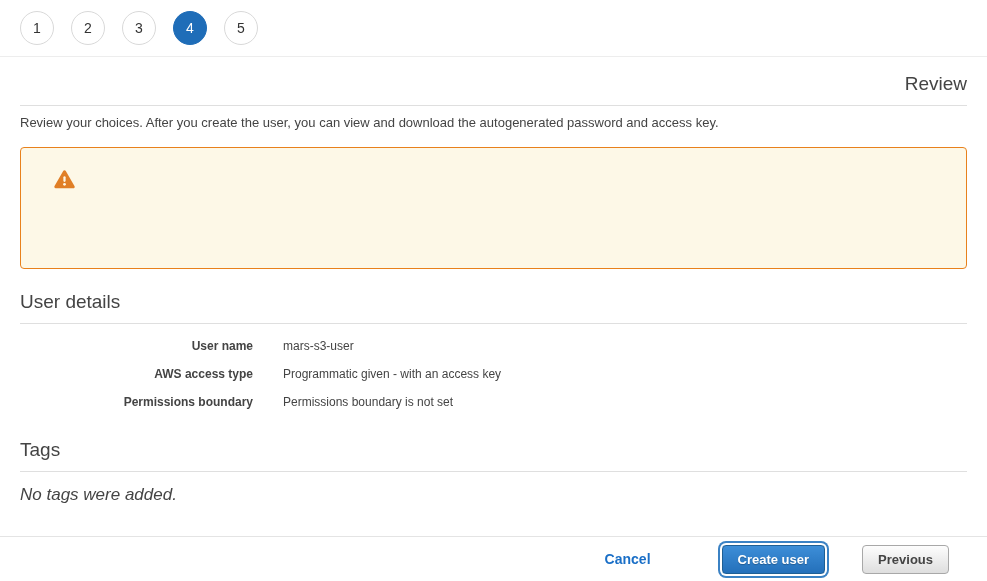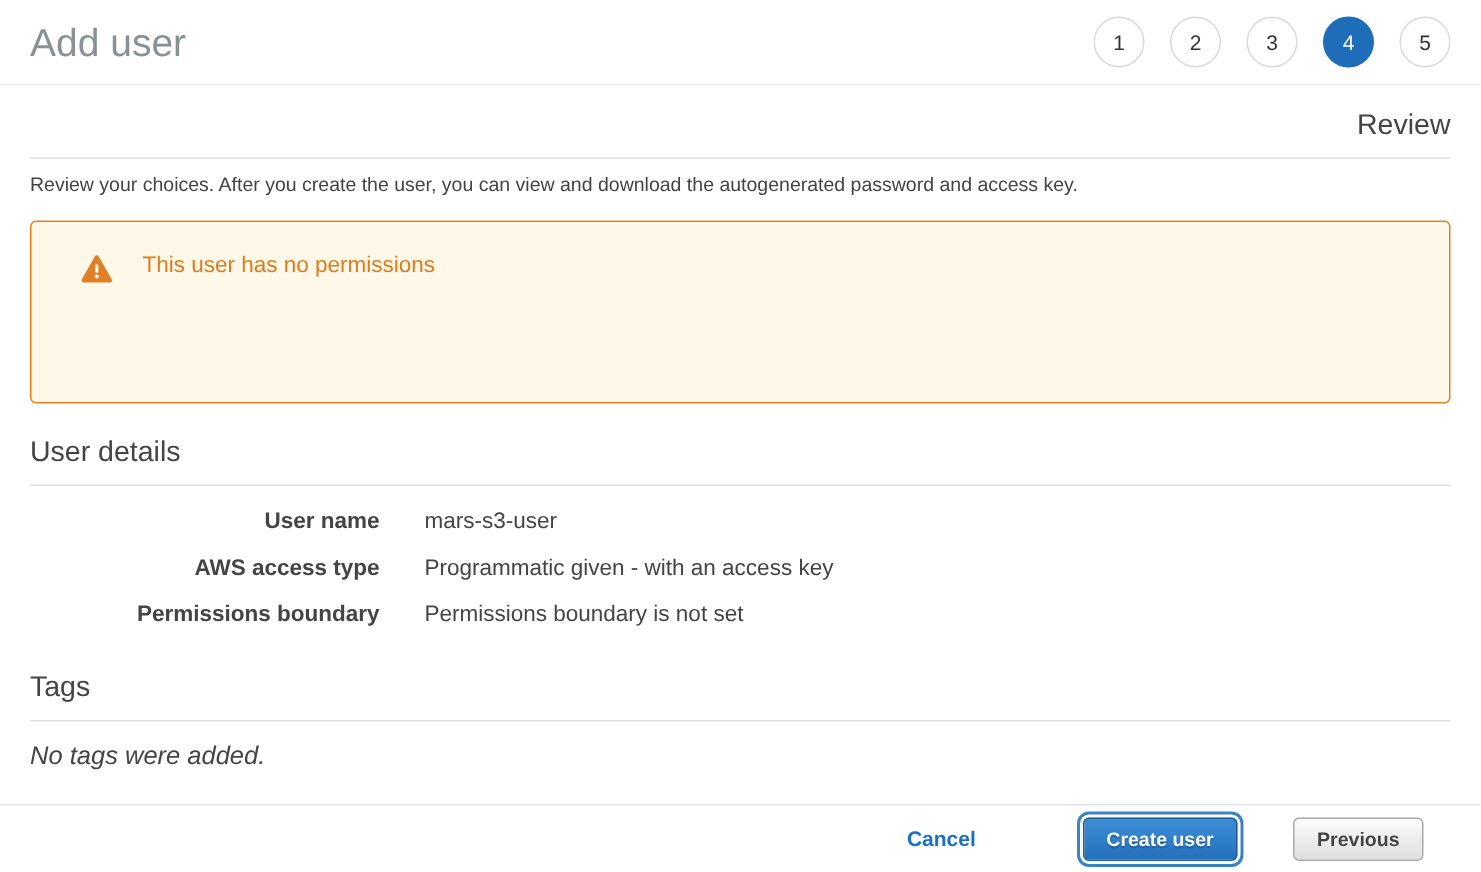--- a/index.html
+++ b/index.html
@@ -97,21 +97,21 @@
     line-height: 23px;
     color: #444;
     max-width: 866px;
   }
 
   
   .details-heading { margin-top: 22px; }
   .details-table { margin-top: 15px; }
   .detail-row {
     display: flex;
-    font-size: 15px;
+    font-size: 12px;
     margin-bottom: 14px;
     align-items: flex-end;
   }
   .detail-label {
     width: 233px;
     text-align: right;
     font-weight: bold;
     color: #444;
     flex: 0 0 auto;
   }
@@ -172,21 +172,20 @@
     box-shadow: 0 0 0 2px #fff, 0 0 0 4px #3b82c4;
     margin: 4px 4px 4px 0;
   }
 </style>
 </head>
 <body>
 
 <div class="page">
 
   <div class="header">
-    <div class="page-title">Add user</div>
     <div class="steps">
       <div class="step-circle">1</div>
       <div class="step-circle">2</div>
       <div class="step-circle">3</div>
       <div class="step-circle active">4</div>
       <div class="step-circle">5</div>
     </div>
   </div>
 
   <div class="main">
@@ -196,21 +195,20 @@
 
     <div class="warning-box">
       <div class="warning-icon-wrap">
         <svg width="21" height="19" viewBox="0 0 24 22" aria-hidden="true">
           <path d="M12 2 L22 19.5 L2 19.5 Z" fill="#e07f26" stroke="#e07f26" stroke-width="3.5" stroke-linejoin="round"></path>
           <rect x="10.7" y="7.2" width="2.6" height="6.6" rx="1.3" fill="#fdf8e7"></rect>
           <circle cx="12" cy="16.6" r="1.6" fill="#fdf8e7"></circle>
         </svg>
       </div>
       <div class="warning-text">
-        <div class="warning-title">This user has no permissions</div>
       </div>
     </div>
 
     <h2 class="section-heading details-heading">User details</h2>
     <div class="details-table">
       <div class="detail-row">
         <div class="detail-label">User name</div>
         <div class="detail-value">mars-s3-user</div>
       </div>
       <div class="detail-row">

